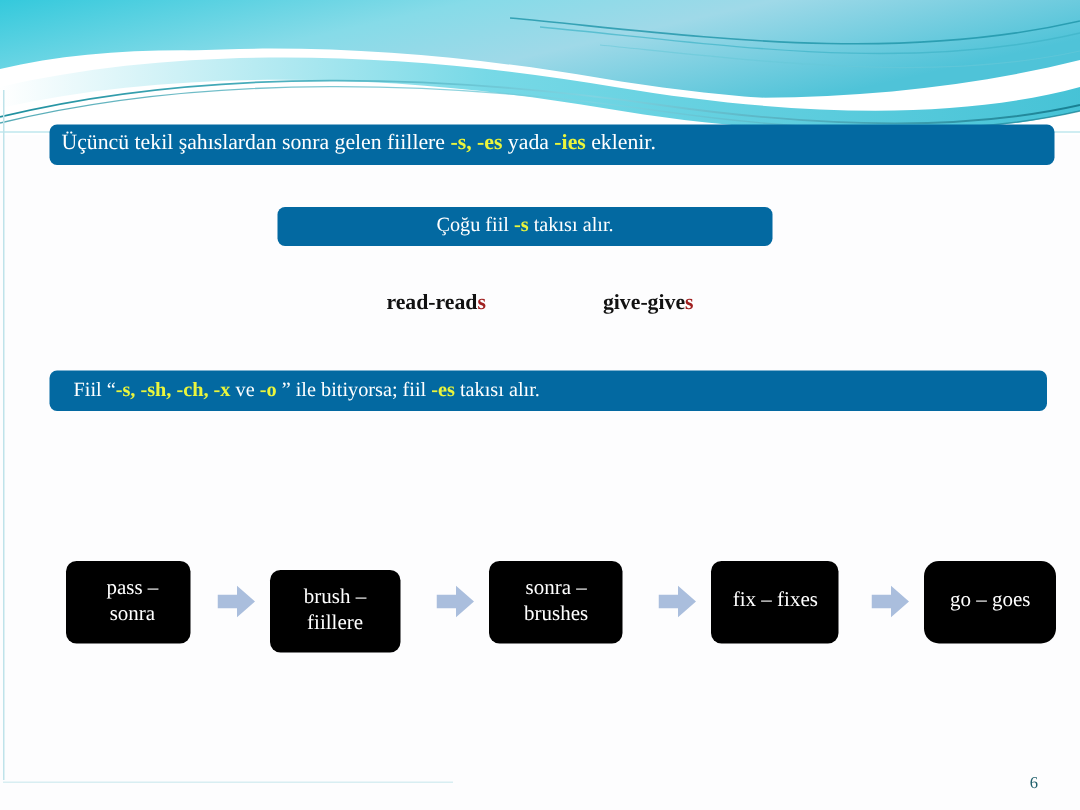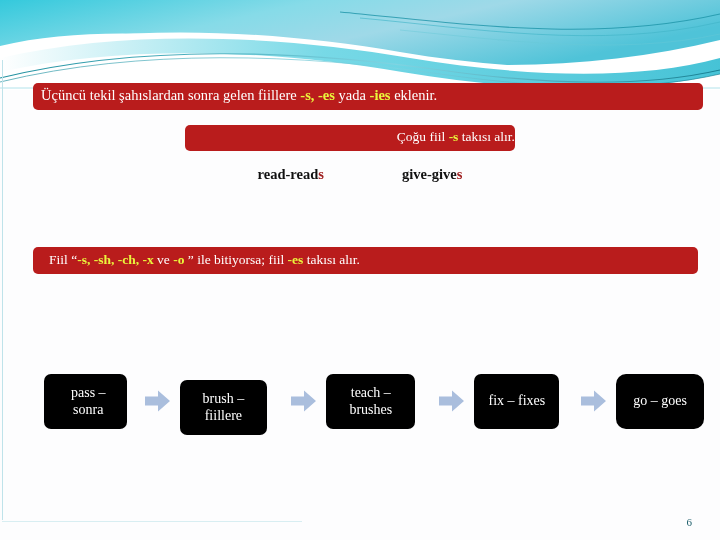--- a/index.html
+++ b/index.html
@@ -42,53 +42,53 @@
   .bottom-rule {
     position: absolute;
     left: 2px; bottom: 18px;
     width: 300px; height: 1px;
     background: #d8eef2;
   }
 
   
   .banner {
     position: absolute;
-    background: #b91c1c;
+    background: #0369a1;
     border-radius: 5px;
     color: #ffffff;
     font-family: "Liberation Serif", serif;
     line-height: 1.15;
     box-sizing: border-box;
     white-space: nowrap;
   }
   .banner-title {
     left: 33px; top: 83px;
     width: 670px; height: 27px;
     font-size: 14.5px;
     padding: 4px 8px 0 8px;
   }
   .banner-sub {
-    left: 185px; top: 125px;
+    left: 185px; top: 138px;
     width: 330px; height: 26px;
     font-size: 13.5px;
     padding: 4px 0 0 0;
-    text-align: right;
+    text-align: center;
   }
   .banner-rule {
     left: 33px; top: 247px;
     width: 665px; height: 27px;
     font-size: 13.5px;
     padding: 5px 0 0 16px;
   }
   .hl { color: #eaf53c; font-weight: bold; }
 
   
   .examples-row {
     position: absolute;
-    left: 0; top: 166px;
+    left: 0; top: 194px;
     width: 720px;
     text-align: center;
     font-size: 14.5px;
     color: #111111;
     font-weight: bold;
     font-family: "Liberation Serif", serif;
   }
   .examples-row .ex { display: inline-block; }
   .examples-row .ex + .ex { margin-left: 78px; }
   .sfx { color: #a02020; }
@@ -224,21 +224,21 @@
         <div>fiillere</div>
       </div>
     </div>
     <div class="sp-1"></div>
     <svg class="arrow" viewBox="0 0 25 22">
       <polygon points="0,6.5 13,6.5 13,0.5 25,11 13,21.5 13,15.5 0,15.5" fill="#aabedd"></polygon>
     </svg>
 
     <div class="chip chip-2 two-line">
       <div>
-        <div>teach –</div>
+        <div>sonra –</div>
         <div>brushes</div>
       </div>
     </div>
     <div class="sp-2"></div>
     <svg class="arrow" viewBox="0 0 25 22">
       <polygon points="0,6.5 13,6.5 13,0.5 25,11 13,21.5 13,15.5 0,15.5" fill="#aabedd"></polygon>
     </svg>
 
     <div class="chip chip-3">
       <div>

